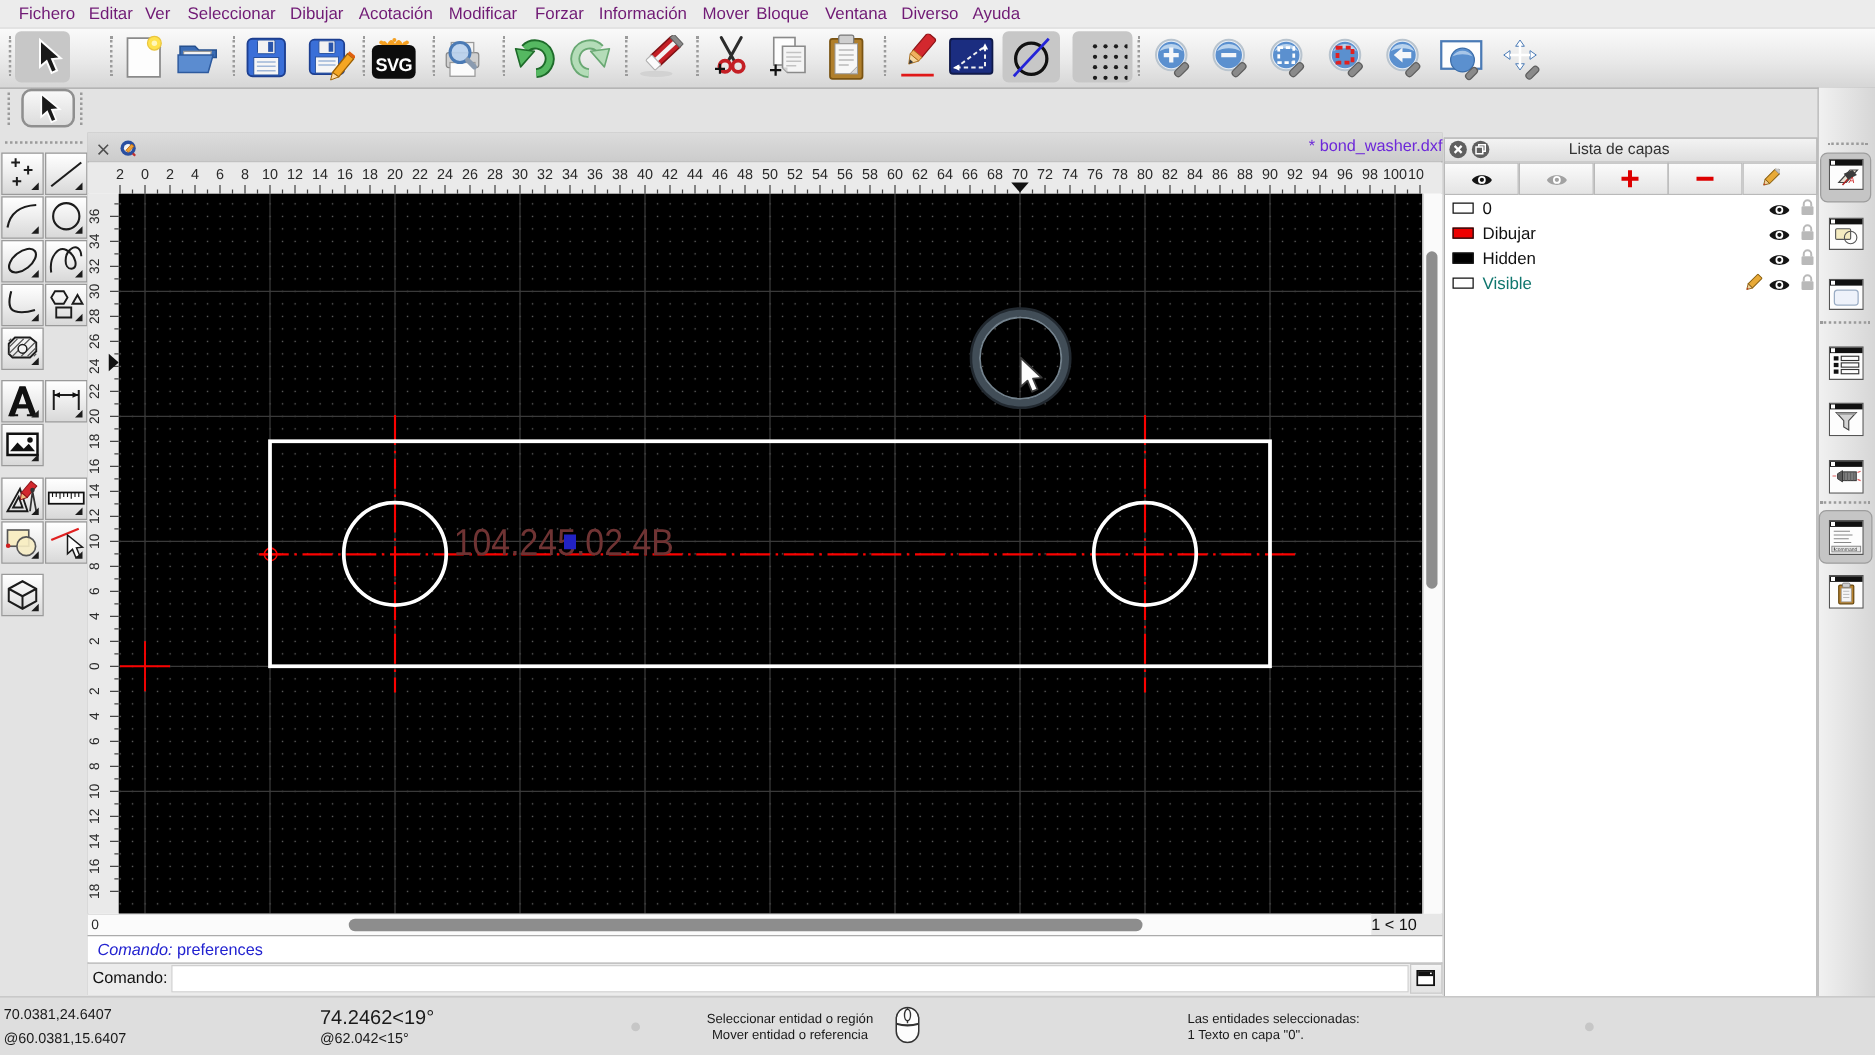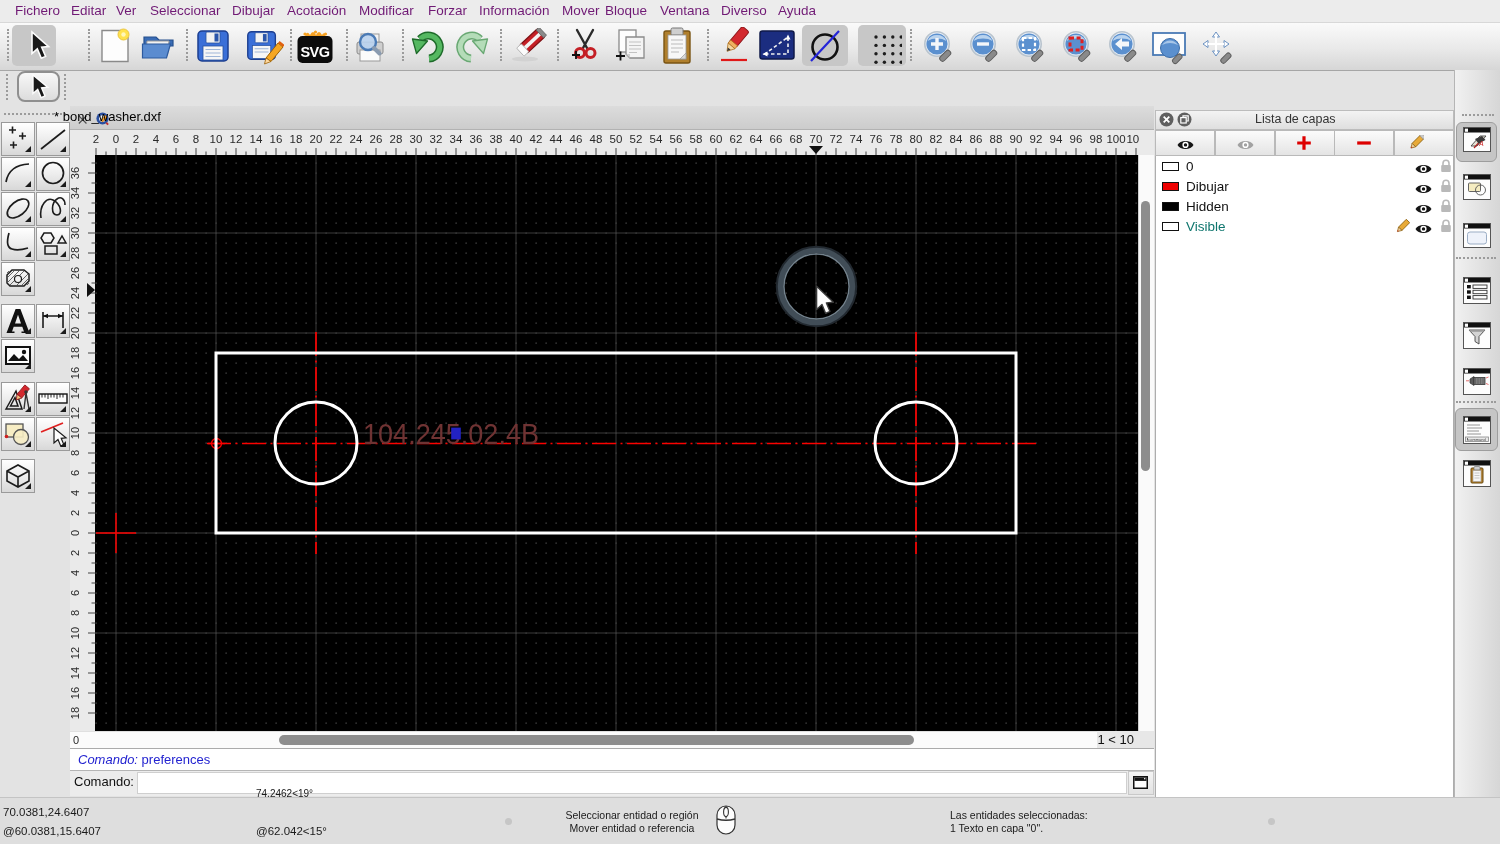--- a/index.html
+++ b/index.html
@@ -341,21 +341,21 @@
 <div class="abs" style="left:70px;top:106px;width:1084px;height:24px;background:linear-gradient(#dcdcdc,#cccccc);border-bottom:1px solid #b2b2b2;box-sizing:border-box"></div>
 <svg class="abs" style="left:78px;top:115px" width="11" height="11" viewBox="0 0 13 13">
     <path d="M1 1 L10 10 M10 1 L1 10" stroke="#4f4f4f" stroke-width="1.5"></path>
   </svg>
 <svg class="abs" style="left:95px;top:111px" width="15" height="15" viewBox="0 0 16 16">
     <circle cx="8" cy="8" r="6.5" fill="#2a4fa0"></circle>
     <circle cx="8" cy="8" r="3.6" fill="#f4f4f4"></circle>
     <path d="M6 10 L11 4.5 L13 6.5 L8.3 11.6 Z" fill="#f0a030" stroke="#b06010" stroke-width="0.7"></path>
     <path d="M12 12.5 l2 2" stroke="#c03030" stroke-width="2"></path>
   </svg>
-<div class="abs" style="left:54px;top:109px;width:1084px;height:18px;text-align:left;font-size:13px;color:#000000">* bond_washer.dxf</div>
+<div class="abs" style="left:70px;top:109px;width:1084px;height:18px;text-align:right;font-size:13px;color:#6d28d9">* bond_washer.dxf</div>
 
 <div class="abs" style="left:70px;top:130px;width:1084px;height:25px;background:#eaeaea"></div>
 <div class="abs" style="left:70px;top:155px;width:25px;height:576px;background:#eaeaea"></div>
 <svg class="abs" style="left:70px;top:130px" width="1069" height="25" viewBox="0 0 1069 25">
     <path d="M26 18 V25" stroke="#454545" stroke-width="1"></path>
     <text x="26" y="13" font-size="11.5" fill="#2a2a2a" text-anchor="middle">2</text>
     <path d="M36 21.5 V25" stroke="#454545" stroke-width="1"></path>
     <path d="M46 18 V25" stroke="#454545" stroke-width="1"></path>
     <text x="46" y="13" font-size="11.5" fill="#2a2a2a" text-anchor="middle">0</text>
     <path d="M56 21.5 V25" stroke="#454545" stroke-width="1"></path>
@@ -631,21 +631,21 @@
       <circle cx="721.5" cy="131.5" r="36" stroke="#414d57" stroke-width="5.5"></circle>
       <circle cx="721.5" cy="131.5" r="32.6" stroke="#73828d" stroke-width="1.5"></circle>
     </g>
     <path d="M721.6 131.2 l0 23.2 l5.4 -4.9 l3.6 8.8 l4.4 -1.9 l-3.6 -8.5 l7 -0.7 z" fill="#fdfdfd" stroke="#3c3c3c" stroke-width="1.4" stroke-linejoin="round"></path>
   </svg>
 
 <div class="abs" style="left:1138px;top:155px;width:16px;height:576px;background:#fafafa;border-left:1px solid #d0d0d0;box-sizing:border-box"></div>
 <div class="abs" style="left:1141px;top:201px;width:9px;height:270px;background:#8d8d8d;border-radius:5px"></div>
 <div class="abs" style="left:70px;top:731px;width:1027px;height:17px;background:#fbfbfb;border-top:1px solid #e0e0e0;box-sizing:border-box"></div>
 <div class="abs" style="left:279px;top:735px;width:635px;height:10px;background:#8d8d8d;border-radius:5px"></div>
-<div class="abs" style="left:1097px;top:731px;width:57px;height:17px;background:#e7e7e7;font-size:13px;color:#111;text-align:right;line-height:17px;padding-right:20px;box-sizing:border-box">1 &lt; 10</div>
+<div class="abs" style="left:1097px;top:731px;width:57px;height:17px;background:#e7e7e7;font-size:13px;color:#111;text-align:left;line-height:17px;padding-right:20px;box-sizing:border-box">1 &lt; 10</div>
 <div class="abs" style="left:73px;top:734px;font-size:11px;color:#2a2a2a">0</div>
 
 <div class="abs" style="left:70px;top:748px;width:1084px;height:22px;background:#fff;border-top:1px solid #ababab;box-sizing:border-box;font-size:13px;line-height:21px;color:#2323d0"><span style="margin-left:8px;font-style:italic">Comando:</span> preferences</div>
 <div class="abs" style="left:70px;top:770px;width:1084px;height:26px;background:#ececec;border-top:1px solid #b5b5b5;box-sizing:border-box"></div>
 <div class="abs" style="left:74px;top:774px;font-size:13px;color:#111">Comando:</div>
 <div class="abs" style="left:137px;top:772px;width:990px;height:22px;background:#fff;border:1px solid #cfcfcf;box-sizing:border-box"></div>
 <div class="abs" style="left:1128px;top:771px;width:26px;height:24px;background:linear-gradient(#f4f4f4,#e2e2e2);border:1px solid #c9c9c9;box-sizing:border-box"></div>
 <svg class="abs" style="left:1133px;top:776px" width="15" height="13" viewBox="0 0 15 13">
     <rect x="0.75" y="0.75" width="13.5" height="11.5" fill="#fff" stroke="#111" stroke-width="1.5"></rect>
     <rect x="1.5" y="1.5" width="12" height="3.4" fill="#111"></rect>
@@ -815,21 +815,21 @@
     <rect x="1.8" y="1.6" width="3.2" height="3.2" fill="#fff"></rect>
     <rect x="8" y="8" width="12" height="15" rx="1" fill="#b8832f" stroke="#6a4a10" stroke-width="1"></rect>
     <rect x="11" y="6.5" width="6" height="3.4" rx="1" fill="#cfcfcf" stroke="#777" stroke-width="0.7"></rect>
     <rect x="10" y="10.5" width="8" height="11" fill="#f6f6f6" stroke="#999" stroke-width="0.6"></rect>
     <path d="M11.5 13 h5 M11.5 15.5 h5 M11.5 18 h5" stroke="#bbb" stroke-width="0.8"></path>
   </svg>
 
 <div class="abs" style="left:0;top:797px;width:1500px;height:47px;background:#dedede;border-top:1px solid #c4c4c4;box-sizing:border-box"></div>
 <div class="abs" style="left:3px;top:806px;font-size:11.5px;color:#1a1a1a">70.0381,24.6407</div>
 <div class="abs" style="left:3px;top:825px;font-size:11.5px;color:#1a1a1a">@60.0381,15.6407</div>
-<div class="abs" style="left:256px;top:788px;font-size:10px;color:#1a1a1a">74.2462&lt;19°</div>
+<div class="abs" style="left:256px;top:806px;font-size:16px;color:#1a1a1a">74.2462&lt;19°</div>
 <div class="abs" style="left:256px;top:825px;font-size:11.5px;color:#1a1a1a">@62.042&lt;15°</div>
 <div class="abs" style="left:482px;top:809px;width:300px;text-align:center;font-size:10.5px;color:#1a1a1a;line-height:12.5px">Seleccionar entidad o región<br>Mover entidad o referencia</div>
 <svg class="abs" style="left:716px;top:805px" width="20" height="30" viewBox="0 0 20 30">
     <rect x="1" y="1" width="18" height="28" rx="9" fill="#fdfdfd" stroke="#333" stroke-width="1.2"></rect>
     <path d="M10 1 V13.5" stroke="#333" stroke-width="1.1"></path>
     <path d="M1 14 Q10 16.5 19 14" fill="none" stroke="#333" stroke-width="1.7"></path>
     <ellipse cx="10" cy="7" rx="2.4" ry="4.6" fill="#fdfdfd" stroke="#333" stroke-width="1.1"></ellipse>
   </svg>
 <div class="abs" style="left:950px;top:809px;font-size:10.5px;color:#1a1a1a;line-height:12.5px">Las entidades seleccionadas:<br>1 Texto en capa "0".</div>
 <div class="abs" style="left:505px;top:818px;width:7px;height:7px;border-radius:50%;background:#c6c6c6"></div>

